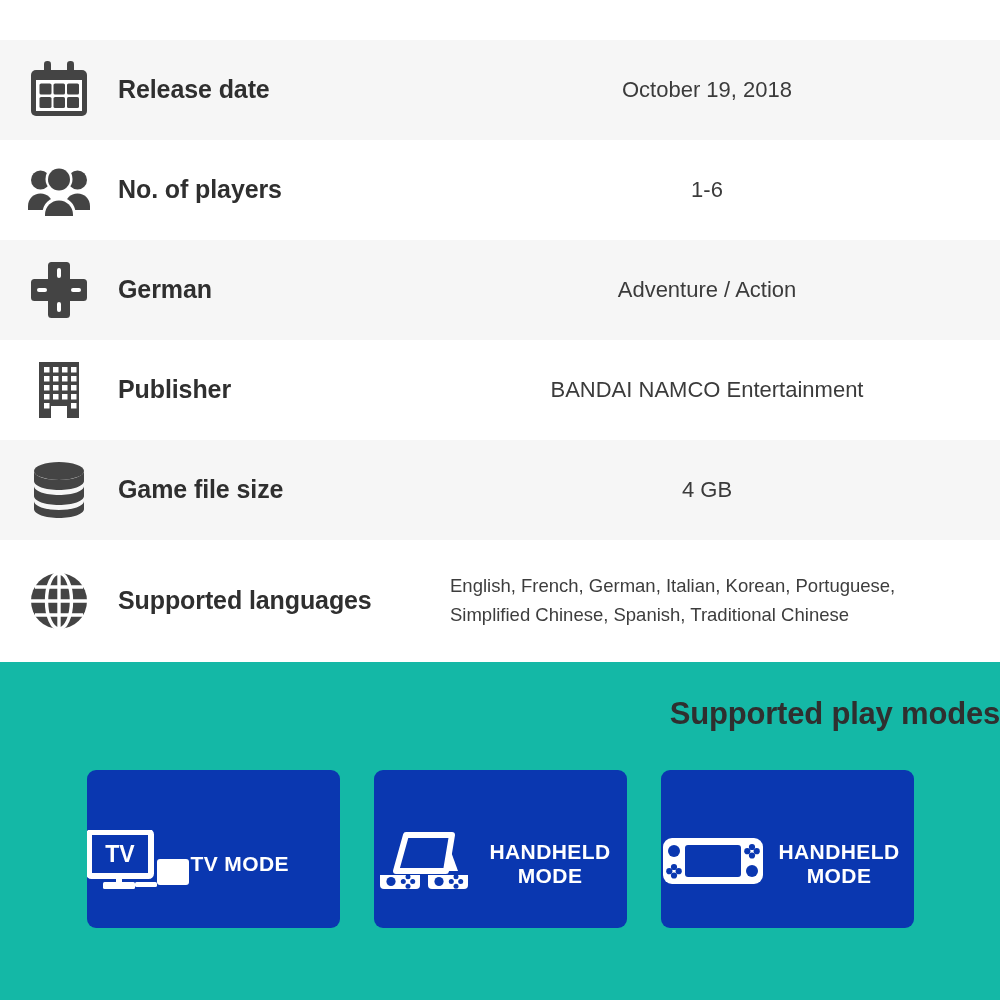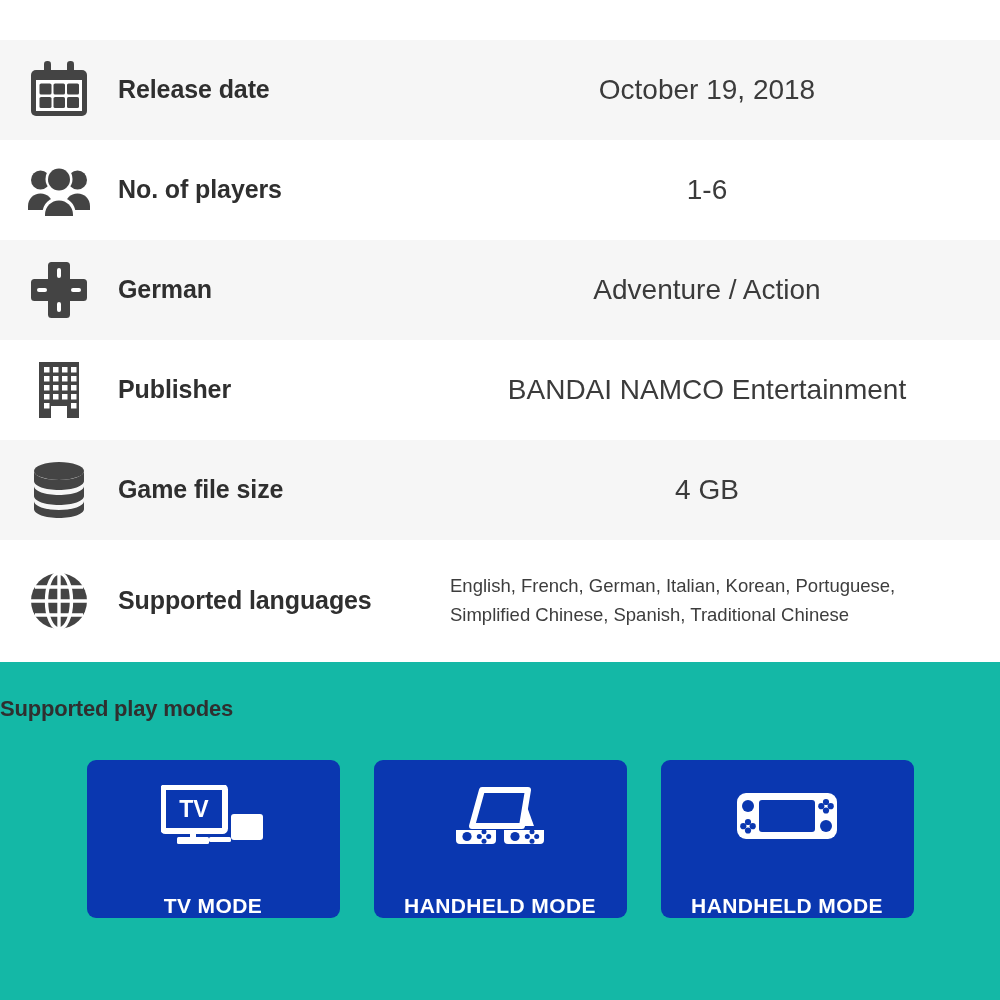--- a/index.html
+++ b/index.html
@@ -69,21 +69,21 @@
 
   .spec-value-cell {
     flex: 1;
     display: flex;
     align-items: center;
     justify-content: center;
     padding-right: 34px;
   }
 
   .spec-value {
-    font-size: 28px;
+    font-size: 22px;
     font-weight: 400;
     color: #3b3b3b;
     text-align: center;
     line-height: 1.2;
   }
 
   .spec-value.small {
     font-size: 18.5px;
     line-height: 1.55;
     text-align: left;
@@ -91,46 +91,45 @@
     padding-left: 2px;
   }
 
   
   .modes-section {
     width: 1000px;
     padding-top: 34px;
   }
 
   .modes-title {
-    text-align: left;
-    font-size: 22px;
+    text-align: right;
+    font-size: 31px;
     font-weight: 700;
     color: #2f2f2f;
     letter-spacing: -0.2px;
   }
 
   .modes-cards {
     display: flex;
     justify-content: center;
     gap: 34px;
     padding-top: 38px;
   }
 
   .mode-card {
     width: 253px;
     height: 158px;
     background: #0a37b0;
     border-radius: 9px;
     display: flex;
-    flex-direction: column;
+    flex-direction: row;
     align-items: center;
     justify-content: flex-start;
     padding-top: 24px;
     cursor: pointer;
-    gap: 40px;
   }
 
   .mode-icon {
     height: 74px;
     display: flex;
     align-items: center;
     justify-content: center;
     color: #ffffff;
   }
   .mode-icon svg { display: block; }

